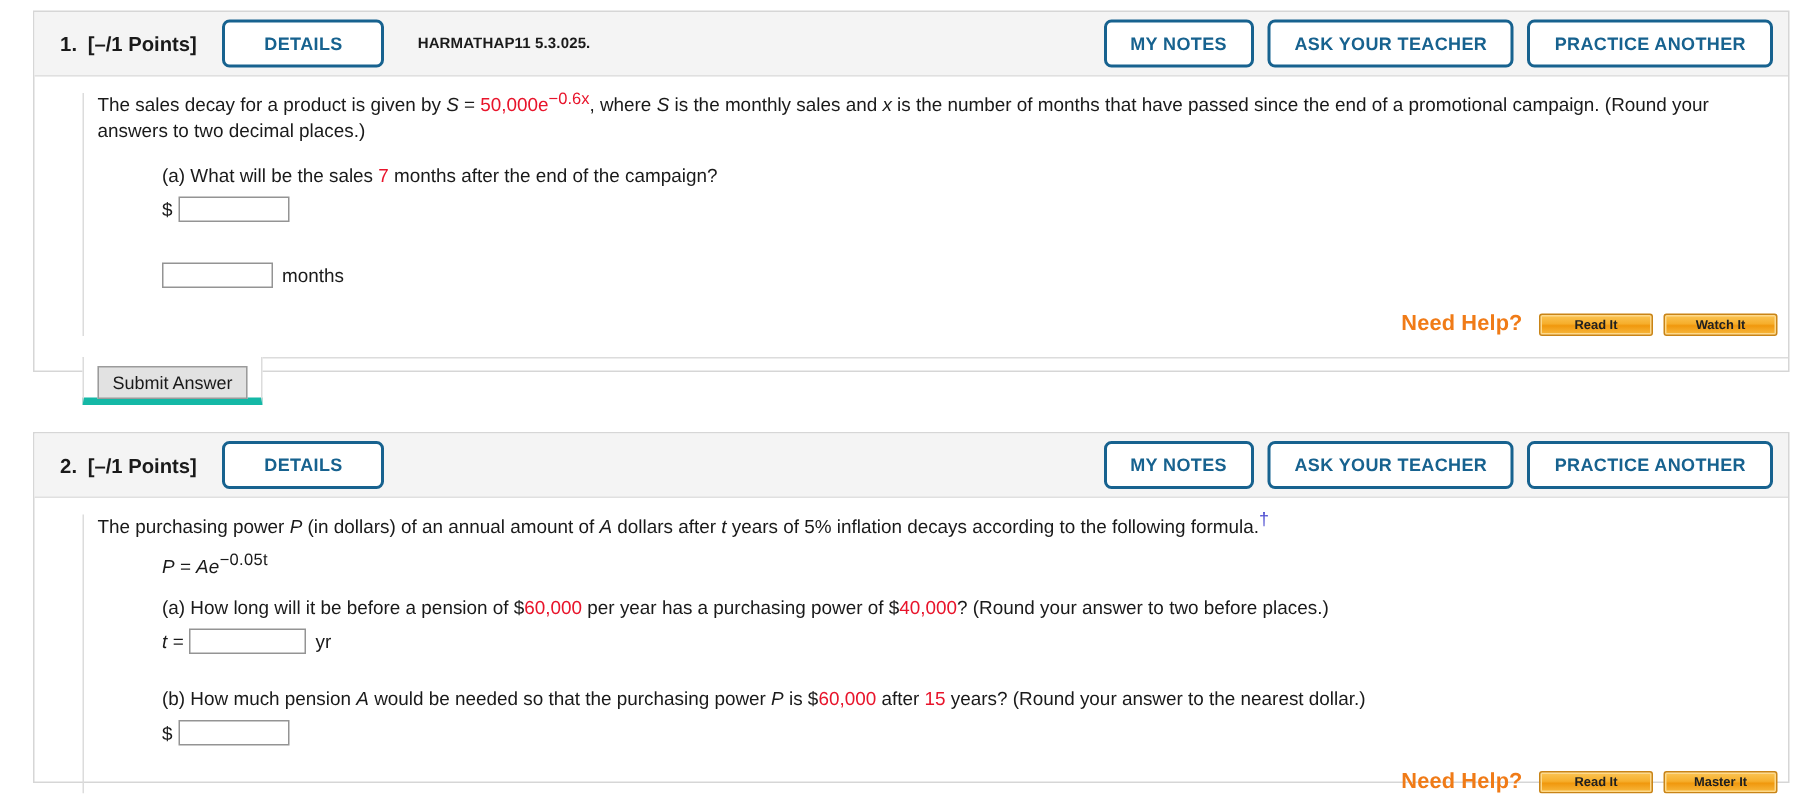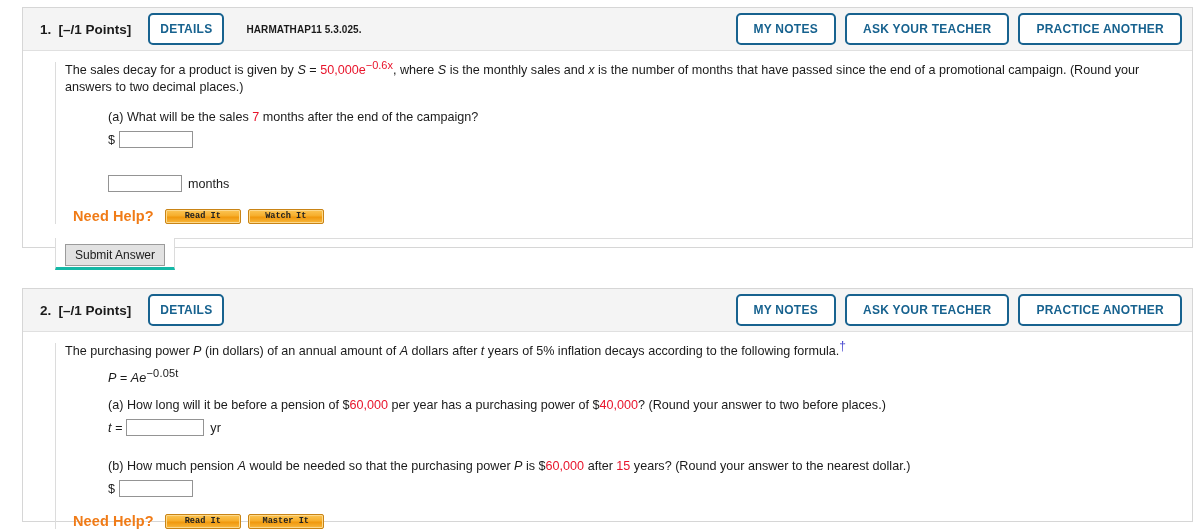--- a/index.html
+++ b/index.html
@@ -55,21 +55,21 @@
     color: #17628f;
     font-family: "Liberation Sans", sans-serif;
     font-size: 12px;
     font-weight: bold;
     letter-spacing: .25px;
     line-height: 1;
     padding: 8px 16px;
     cursor: pointer;
     white-space: nowrap;
   }
-  .btn-details { margin-left: 17px; padding: 8px 10px; }
+  .btn-details { margin-left: 17px; padding: 8px 26px; }
   .q-title {
     font-size: 10px;
     font-weight: bold;
     color: #1a1a1a;
     margin-left: 22px;
     white-space: nowrap;
     letter-spacing: .1px;
   }
   .header-right {
     position: absolute;
@@ -137,37 +137,38 @@
   input.blank-wide { width: 78px; }
 
   .block-gap { height: 22px; }
 
   
   .need-help {
     display: flex;
     align-items: center;
     margin-top: 16px;
     margin-left: 8px;
+    justify-content: flex-end;
   }
   .need-help-label {
     color: #f07b17;
     font-size: 14.5px;
     font-weight: bold;
     margin-right: 11px;
     letter-spacing: .1px;
   }
   .help-btn {
     width: 76px;
     height: 15px;
     border: 1px solid #c98416;
     border-radius: 2px;
     background: linear-gradient(to bottom, #fbc555 0%, #f6ae2c 45%, #f0980d 55%, #f8b83e 100%);
     box-shadow: inset 0 0 0 1px #fdd98b;
     color: #202020;
-    font-family: Liberation Mono, monospace;
+    font-family: Liberation Sans, sans-serif;
     font-size: 8.6px;
     font-weight: bold;
     line-height: 13px;
     text-align: center;
     cursor: pointer;
     margin-right: 7px;
     padding: 0;
   }
 
   
@@ -179,21 +180,21 @@
     background: #dcdcdc;
   }
   .submit-box {
     position: absolute;
     left: 32px;
     top: 0;
     width: 120px;
     height: 32px;
     border-left: 1px solid #dcdcdc;
     border-right: 1px solid #dcdcdc;
-    border-bottom: 3px solid #14b8a6;
+    border-bottom: 5px solid #14b8a6;
     background: #ffffff;
   }
   .btn-submit {
     position: absolute;
     left: 9px;
     top: 6px;
     border: 1px solid #9b9b9b;
     background: #e2e2e2;
     color: #1a1a1a;
     font-family: "Liberation Sans", sans-serif;

